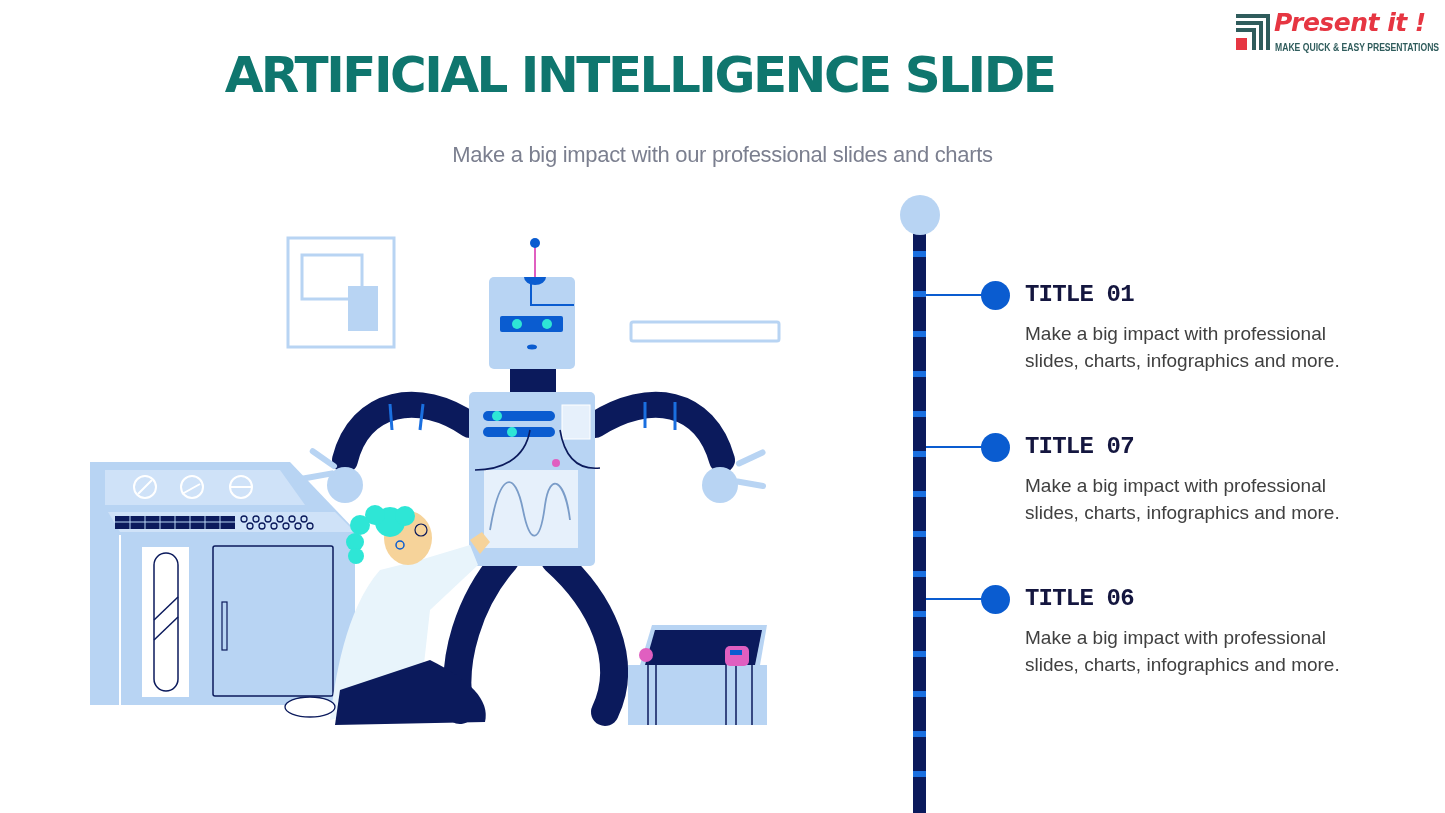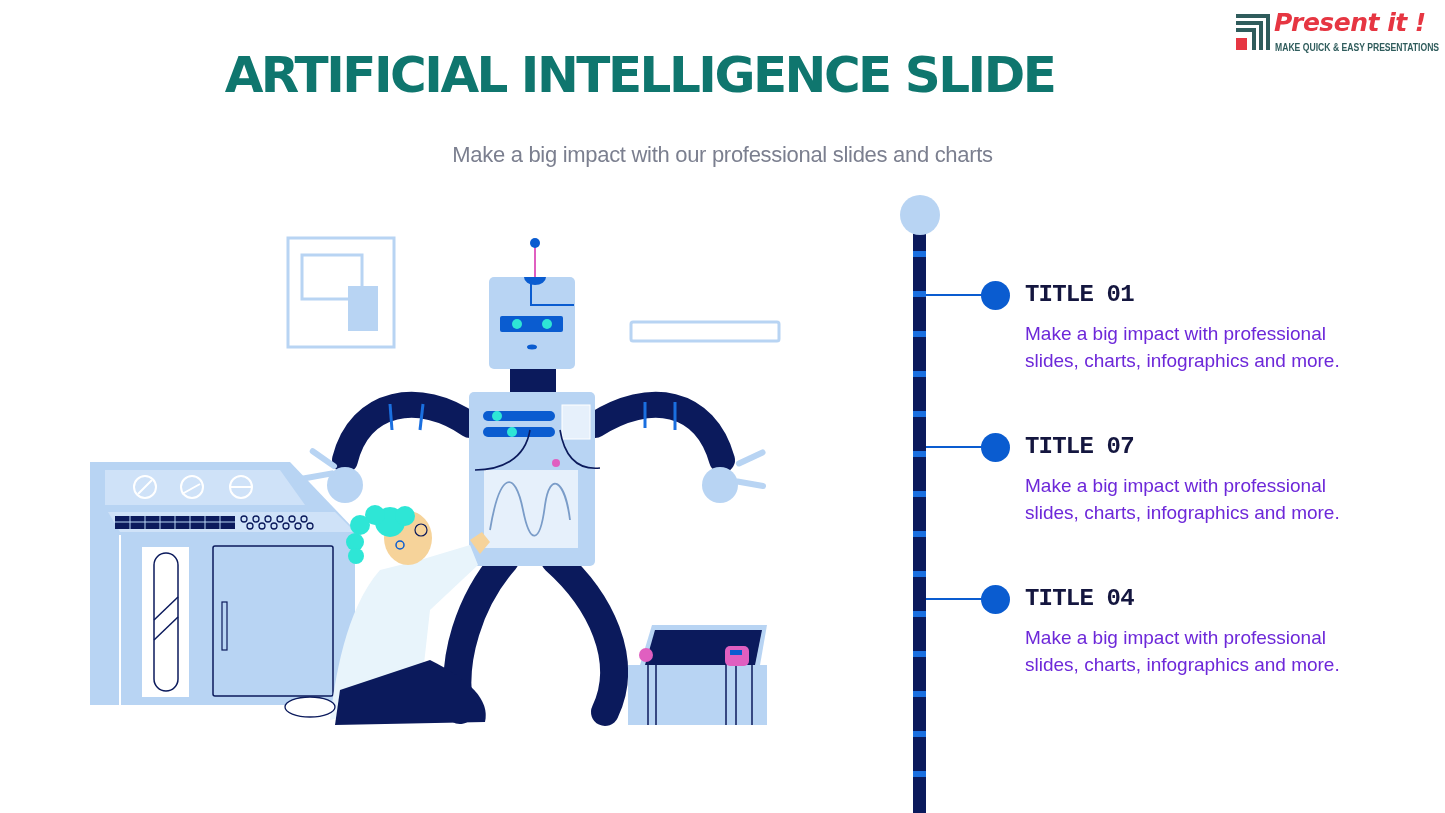--- a/index.html
+++ b/index.html
@@ -9,21 +9,21 @@
   .subtitle { left:0; width:1445px; top:114px; text-align:center; font-size:22px; color:#7b7f8f; letter-spacing:-0.3px;margin-top:28px; }
   .logo { left:1236px; top:10px; width:200px; height:48px; }
   .logo-text { position:absolute; left:38px; top:-2px; font-family:"DejaVu Sans", sans-serif; font-weight:bold; font-size:25px; color:#e63642; letter-spacing:-0.5px; white-space:nowrap;font-style:italic; }
   .logo-tag { position:absolute; left:39px; top:31px; font-family:"Liberation Sans", sans-serif; font-weight:bold; font-size:10.5px; color:#2f5c5c; transform:scaleX(0.82); transform-origin:left; white-space:nowrap; }
   .timeline-bar { left:913px; top:225px; width:13px; height:590px; background:#0b1a5c; }
   .timeline-top { left:900px; top:195px; width:40px; height:40px; border-radius:50%; background:#b8d4f3; }
   .stripe { position:absolute; left:0; width:13px; height:6px; background:#1a6fe0; }
   .connector { height:2px; background:#0a5cd0; left:926px; width:60px; }
   .dot { width:29px; height:29px; border-radius:50%; background:#0a5cd0; left:981px; }
   .item-title { left:1025px; font-family:Liberation Mono, monospace; font-weight:bold; font-size:24px; color:#14163f; letter-spacing:-0.8px; }
-  .item-desc { left:1025px; width:380px; font-size:19px; line-height:27px; color:#6d28d9; }
+  .item-desc { left:1025px; width:380px; font-size:19px; line-height:27px; color:#404040; }
 </style>
 </head>
 <body>
 
 <div class="abs title">ARTIFICIAL INTELLIGENCE SLIDE</div>
 <div class="abs subtitle">Make a big impact with our professional slides and charts</div>
 
 <div class="abs logo">
   <svg width="34" height="36" viewBox="0 0 34 36" style="position:absolute;left:0;top:4px;">
     <path d="M0 2 H32 V36" fill="none" stroke="#2f5c5c" stroke-width="4"></path>
@@ -204,17 +204,17 @@
 <div class="abs connector" style="top:446px"></div>
 <div class="abs dot" style="top:433px"></div>
 <div class="abs item-title" style="top:433px">TITLE 07</div>
 <div class="abs item-desc" style="top:472px">
   <div>Make a big impact with professional</div>
   <div>slides, charts, infographics and more.</div>
 </div>
 
 <div class="abs connector" style="top:598px"></div>
 <div class="abs dot" style="top:585px"></div>
-<div class="abs item-title" style="top:585px">TITLE 04</div>
+<div class="abs item-title" style="top:585px">TITLE 06</div>
 <div class="abs item-desc" style="top:624px">
   <div>Make a big impact with professional</div>
   <div>slides, charts, infographics and more.</div>
 </div>
 
 </body></html>

